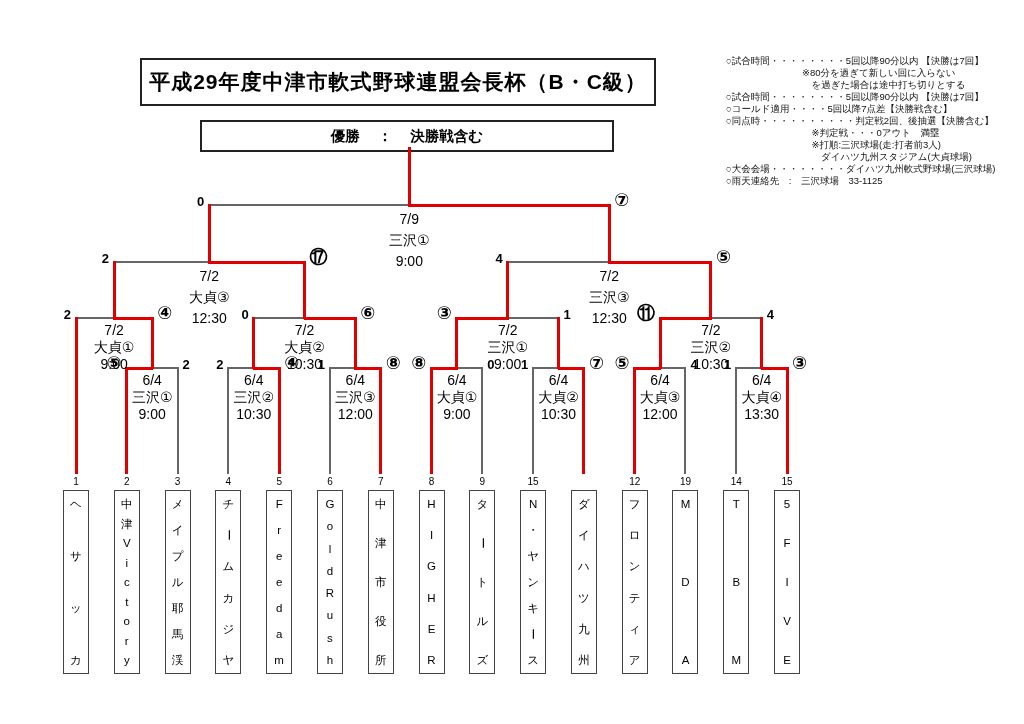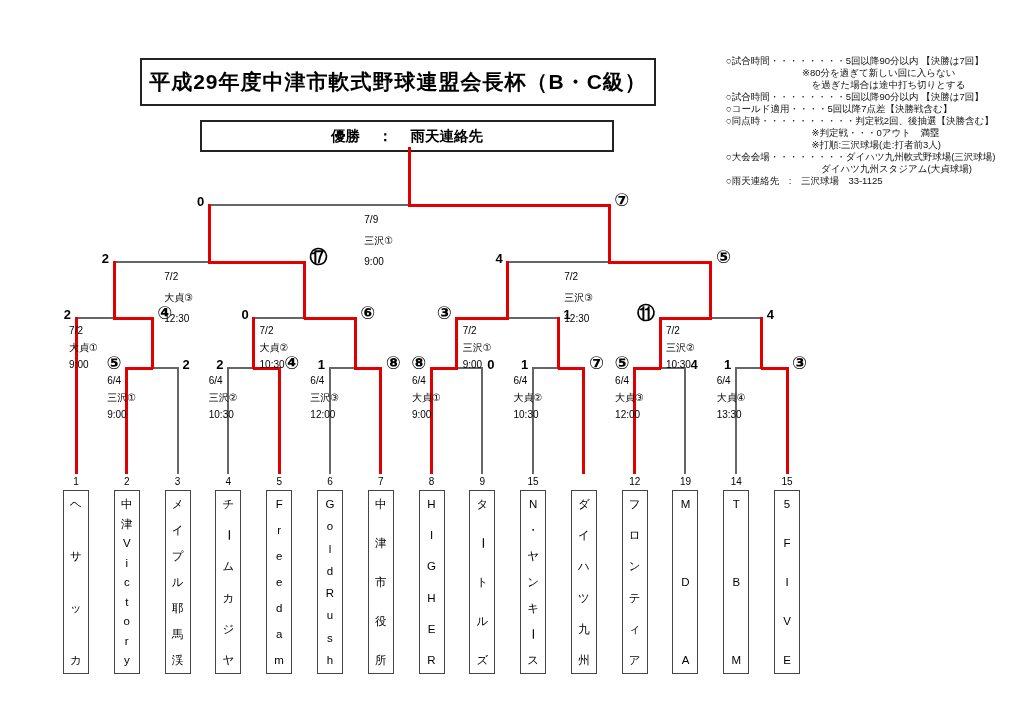--- a/index.html
+++ b/index.html
@@ -6,21 +6,21 @@
   .page{position:relative;width:1024px;height:724px;background:#fff;overflow:hidden;
         font-family:"Liberation Sans","DejaVu Sans",sans-serif;color:#000;}
   .title-box{position:absolute;left:140px;top:58px;width:512px;height:44px;border:2px solid #222;
              display:flex;align-items:center;justify-content:center;font-size:21px;font-weight:bold;letter-spacing:1px;}
   .champion-box{position:absolute;left:200px;top:120px;width:410px;height:28px;border:2px solid #222;
              display:flex;align-items:center;justify-content:center;gap:18px;font-size:14.5px;font-weight:bold;}
   .notes{position:absolute;left:726px;top:55px;width:294px;}
   .nline{white-space:pre;font-size:9.5px;line-height:12px;color:#111;}
   .ln{position:absolute;background:#666;}
   .ln.red{background:#e00000;z-index:3;}
-  .mlabel{position:absolute;width:90px;text-align:left;font-size:10px;line-height:17px;z-index:4;}
+  .mlabel{position:absolute;width:90px;text-align:center;font-size:14px;line-height:17px;z-index:4;}
   .mlabel.tall{line-height:21px;}
   .mlabel div{white-space:nowrap;}
   .score{position:absolute;font-size:13px;font-weight:bold;height:20px;line-height:20px;z-index:5;}
   .score.circled{font-size:18px;font-weight:600;}
   .score.l{width:36px;text-align:right;}
   .score.r{width:36px;text-align:left;}
   .tnum{position:absolute;width:24px;text-align:center;font-size:10px;line-height:15px;background:#fff;z-index:4;}
   .tbox{position:absolute;width:26px;height:184px;border:1.5px solid #444;background:#fff;box-sizing:border-box;
         display:flex;flex-direction:column;justify-content:space-between;align-items:center;padding:7px 0;z-index:4;}
   .tch{font-size:11.5px;line-height:12px;display:block;}
@@ -29,33 +29,33 @@
 </head>
 <body>
 
 <div class="page">
   <div class="title-box">
     <span>平成29年度中津市軟式野球連盟会長杯（B・C級）</span>
   </div>
   <div class="champion-box">
     <span>優勝</span>
     <span>：</span>
-    <span>雨天連絡先</span>
+    <span>決勝戦含む</span>
   </div>
   <div class="notes" id="notes">
       <div class="nline">○試合時間・・・・・・・・5回以降90分以内 【決勝は7回】</div>
       <div class="nline">　　　　　　　　※80分を過ぎて新しい回に入らない</div>
       <div class="nline">　　　　　　　　　を過ぎた場合は途中打ち切りとする</div>
       <div class="nline">○試合時間・・・・・・・・5回以降90分以内 【決勝は7回】</div>
       <div class="nline">○コールド適用・・・・5回以降7点差【決勝戦含む】</div>
       <div class="nline">○同点時・・・・・・・・・・判定戦2回、後抽選【決勝含む】</div>
       <div class="nline">　　　　　　　　　※判定戦・・・0アウト　満塁</div>
       <div class="nline">　　　　　　　　　※打順:三沢球場(走:打者前3人)</div>
+      <div class="nline">　　　　　　　　　　ダイハツ九州スタジアム(大貞球場)</div>
       <div class="nline">○大会会場・・・・・・・・ダイハツ九州軟式野球場(三沢球場)</div>
-      <div class="nline">　　　　　　　　　　ダイハツ九州スタジアム(大貞球場)</div>
       <div class="nline">○雨天連絡先　:　三沢球場　33-1125</div>
     </div>
   <div id="bracket">
       <div class="ln red" style="left: 74.5px; top: 317px; width: 3px; height: 157px;"></div>
       <div class="ln red" style="left: 125.29px; top: 367px; width: 3px; height: 107px;"></div>
       <div class="ln" style="left: 176.58px; top: 367px; width: 2px; height: 107px;"></div>
       <div class="ln" style="left: 227.37px; top: 367px; width: 2px; height: 107px;"></div>
       <div class="ln red" style="left: 277.66px; top: 367px; width: 3px; height: 107px;"></div>
       <div class="ln" style="left: 328.95px; top: 367px; width: 2px; height: 107px;"></div>
       <div class="ln red" style="left: 379.24px; top: 367px; width: 3px; height: 107px;"></div>

